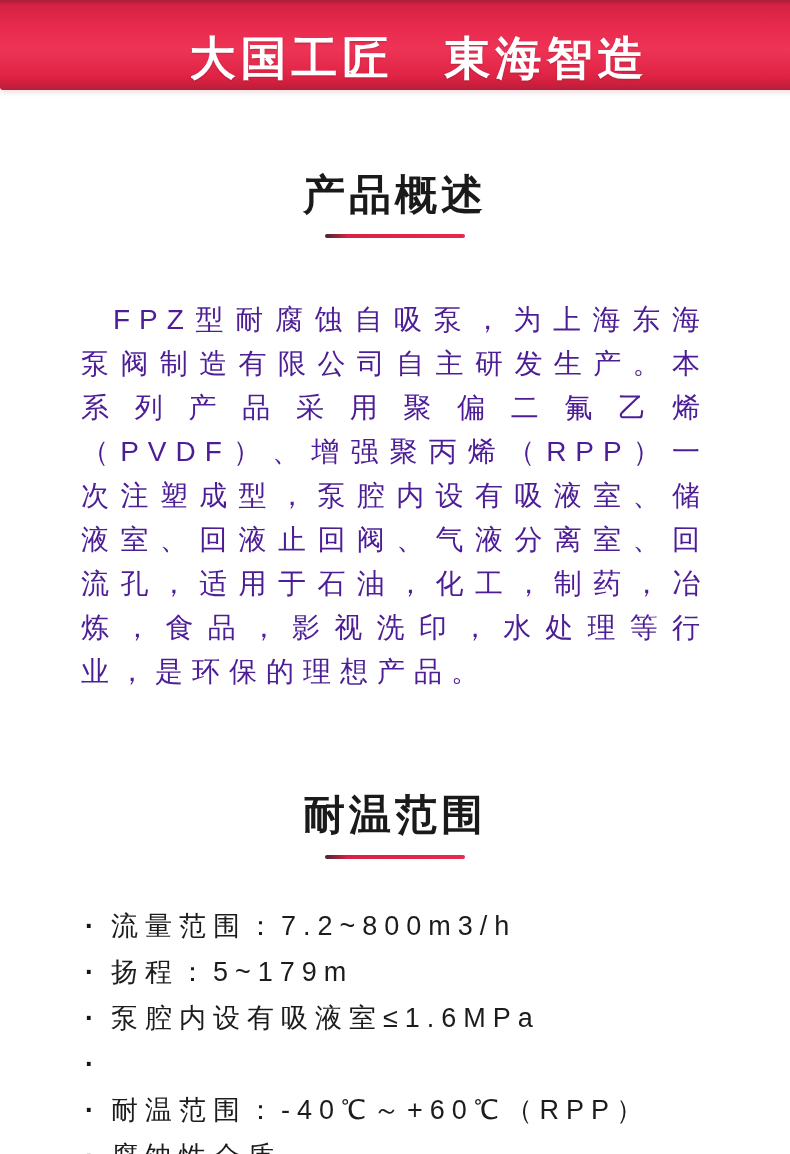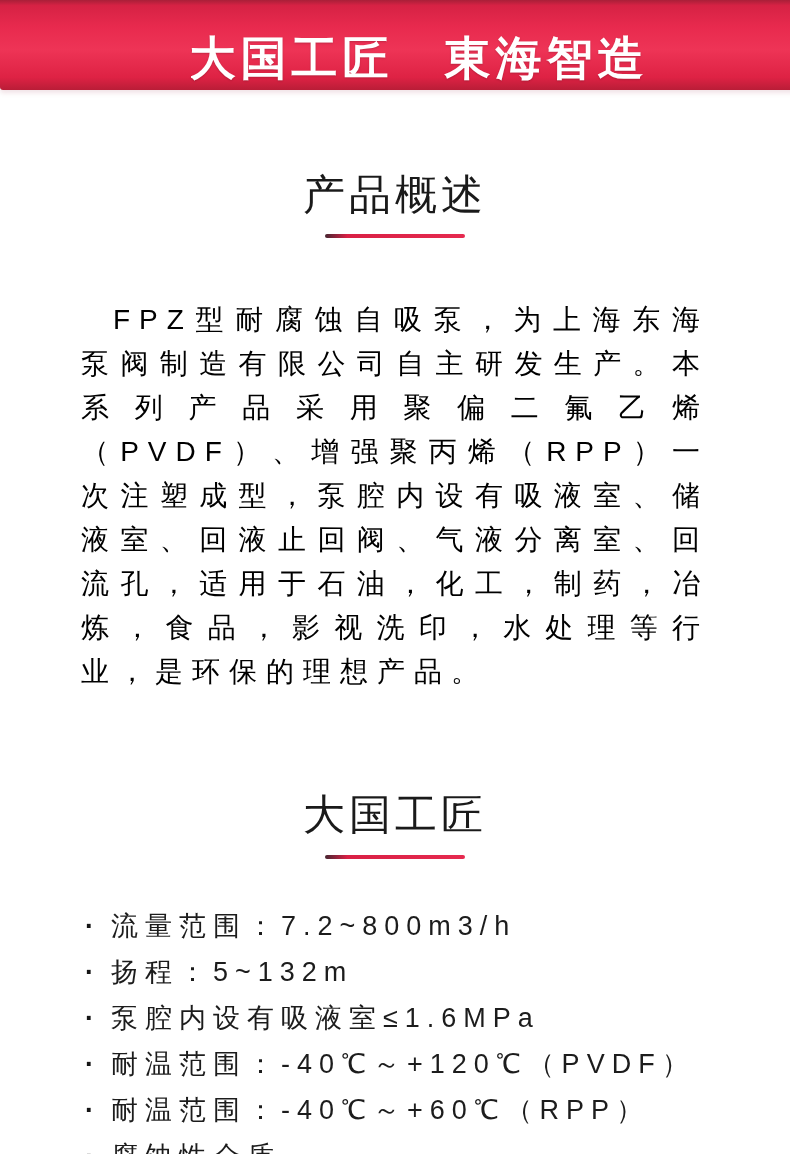--- a/index.html
+++ b/index.html
@@ -39,21 +39,21 @@
     font-weight: 900;
     letter-spacing: 5px;
     text-shadow: 0 1px 2px rgba(0,0,0,0.18);
     white-space: nowrap;
   }
   
   .section-heading {
     margin: 0;
     text-align: center;
     font-size: 42px;
-    font-weight: 400;
+    font-weight: 700;
     letter-spacing: 4px;
     color: #1a1a1a;
     line-height: 1.2;
   }
   .heading-overview { margin-top: 80px; }
   .heading-conditions { margin-top: 96px; }
   .heading-underline {
     width: 140px;
     height: 4px;
     margin: 14px auto 0 auto;
@@ -63,21 +63,21 @@
   
   .overview-paragraph {
     width: 628px;
     margin: 60px auto 0 auto;
     font-size: 28px;
     line-height: 44px;
     letter-spacing: 9px;
     text-align: justify;
     text-justify: inter-character;
     text-indent: 32px;
-    color: #000000;
+    color: #4c1d95;
   }
   
   .conditions-list {
     list-style: none;
     margin: 44px 0 0 0;
     padding: 0 0 0 85px;
     width: 660px;
   }
   .conditions-list li {
     font-size: 27px;
@@ -104,39 +104,38 @@
   <div class="banner-title">大国工匠　東海智造</div>
 </header>
 
 <section>
   <h2 class="section-heading heading-overview">产品概述</h2>
   <div class="heading-underline"></div>
   <p class="overview-paragraph">FPZ型耐腐蚀自吸泵，为上海东海泵阀制造有限公司自主研发生产。本系列产品采用聚偏二氟乙烯（PVDF）、增强聚丙烯（RPP）一次注塑成型，泵腔内设有吸液室、储液室、回液止回阀、气液分离室、回流孔，适用于石油，化工，制药，冶炼，食品，影视洗印，水处理等行业，是环保的理想产品。</p>
 </section>
 
 <section>
-  <h2 class="section-heading heading-conditions">大国工匠</h2>
+  <h2 class="section-heading heading-conditions">耐温范围</h2>
   <div class="heading-underline"></div>
 
   <ul class="conditions-list">
     <li>
       <span class="bullet-dot">·</span>
       <span>流量范围：7.2~800m3/h</span>
     </li>
     <li>
       <span class="bullet-dot">·</span>
-      <span>扬程：5~132m</span>
+      <span>扬程：5~179m</span>
     </li>
     <li>
       <span class="bullet-dot">·</span>
       <span>泵腔内设有吸液室≤1.6MPa</span>
     </li>
     <li>
       <span class="bullet-dot">·</span>
-      <span>耐温范围：-40℃～+120℃（PVDF）</span>
     </li>
     <li>
       <span class="bullet-dot">·</span>
       <span>耐温范围：-40℃～+60℃（RPP）</span>
     </li>
     <li>
       <span class="bullet-dot">·</span>
       <span>腐蚀性介质</span>
     </li>
   </ul>

